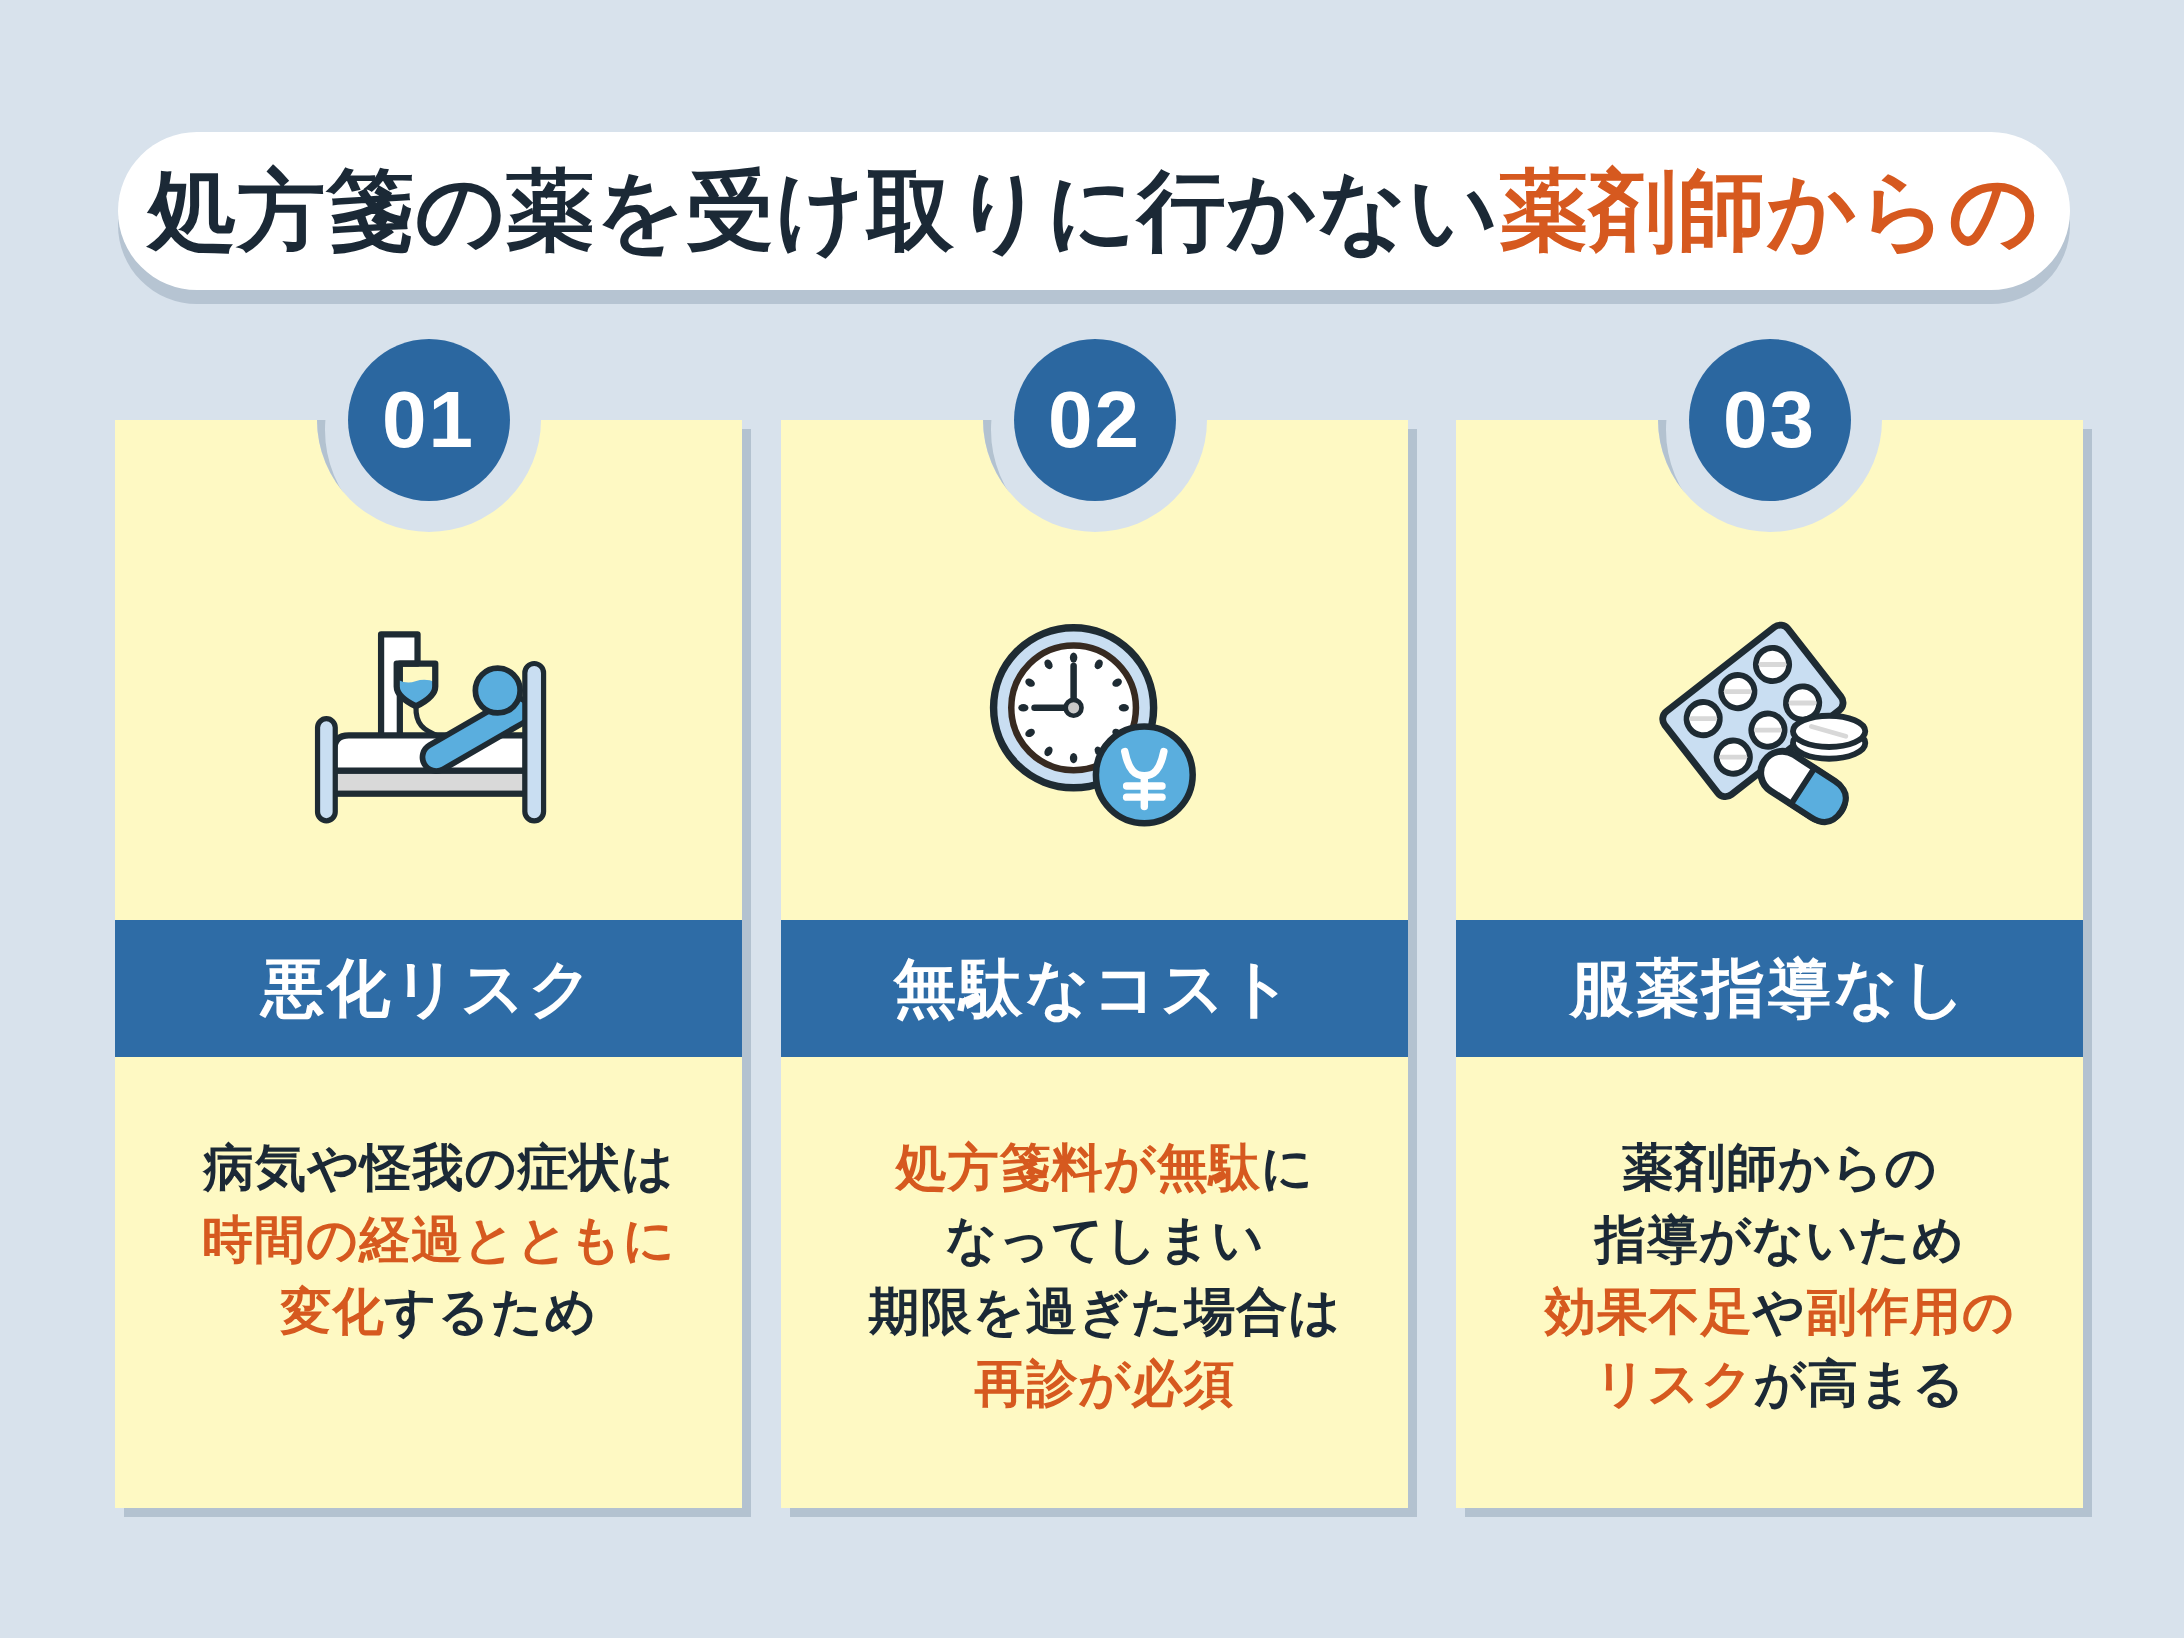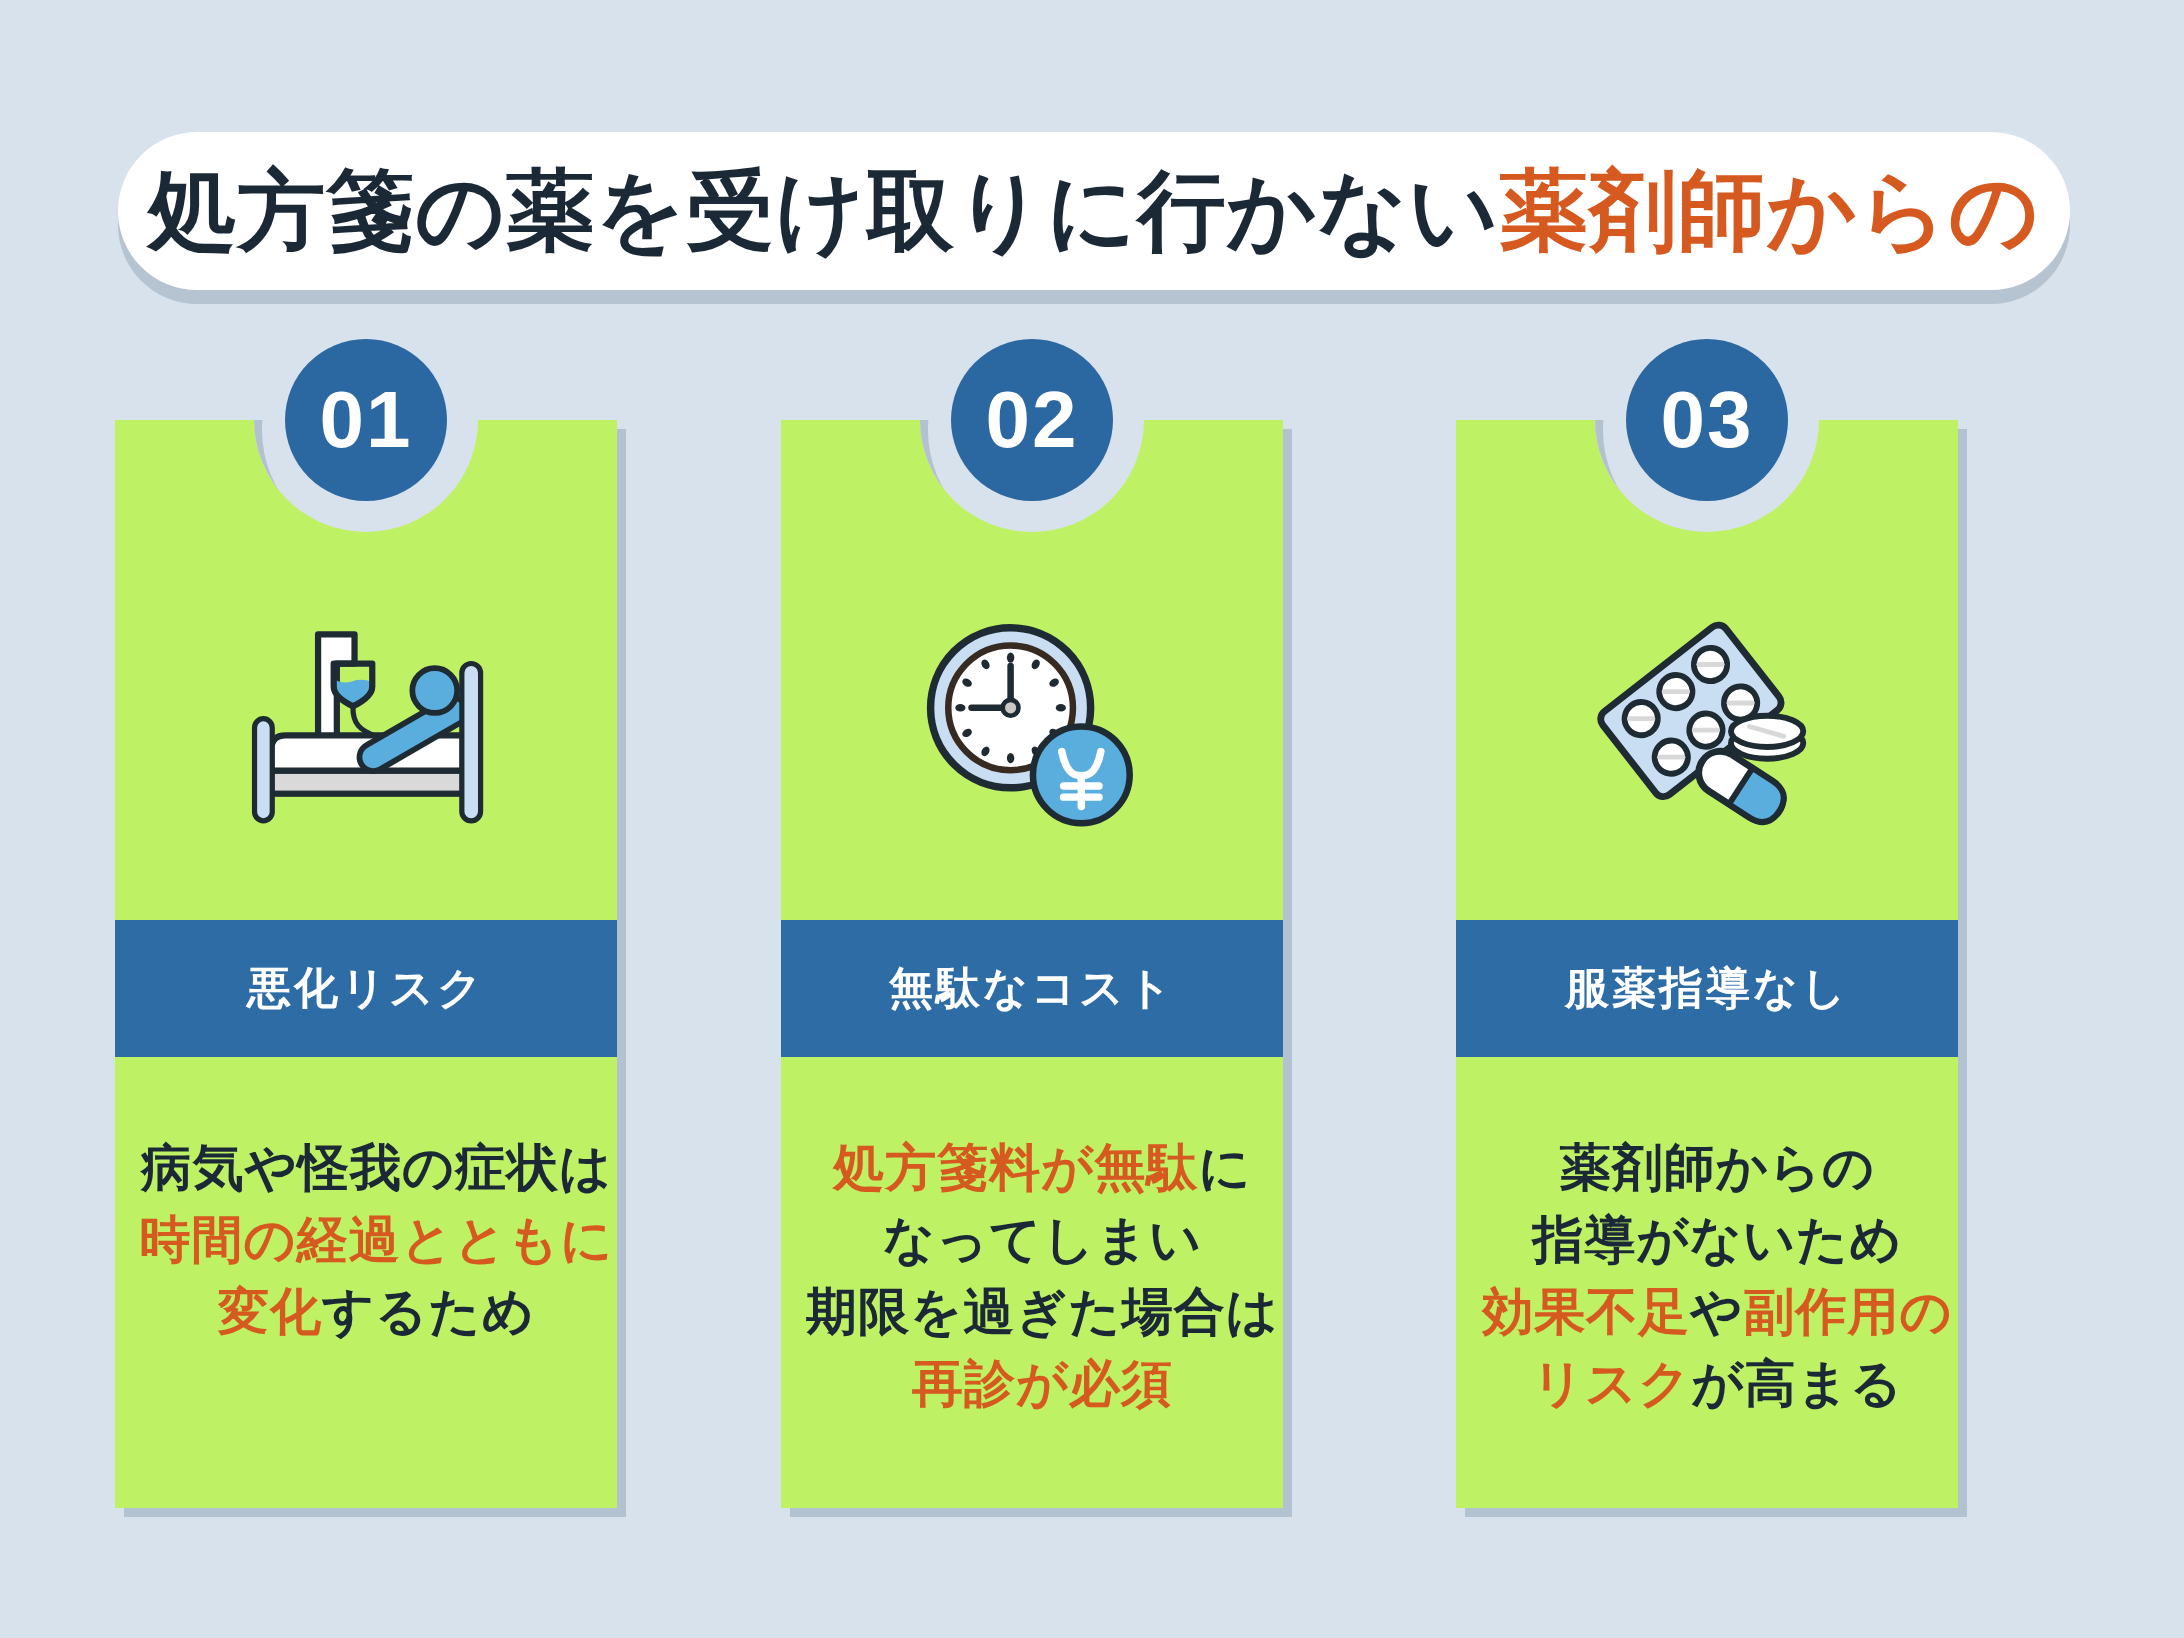--- a/index.html
+++ b/index.html
@@ -19,22 +19,22 @@
     display:flex;align-items:center;justify-content:center;
   }
   .header-pill h1{
     margin:0;font-size:88px;font-weight:bold;letter-spacing:1px;
     color:#1b2936;white-space:nowrap;
   }
   .title-accent{color:#d6591f;}
 
   
   .card{
-    position:absolute;top:420px;width:502px;height:1088px;
-    background:#bef264;
+    position:absolute;top:420px;width:627px;height:1088px;
+    background:#fef9c3;
     box-shadow:9px 9px 0 #b3c2d0;
   }
   .card-1{left:115px;}
   .card-2{left:781px;}
   .card-3{left:1445px;margin-left:11px;}
 
   
   .notch-clip{
     position:absolute;top:0;left:50%;transform:translateX(-50%);
     width:240px;height:118px;overflow:hidden;pointer-events:none;
@@ -59,21 +59,21 @@
     position:absolute;top:188px;left:0;right:0;height:235px;
     display:flex;align-items:center;justify-content:center;
   }
 
   .banner{
     position:absolute;top:500px;left:0;right:0;height:137px;
     background:#2e6ca6;
     display:flex;align-items:center;justify-content:center;
   }
   .banner h2{
-    margin:0;color:#ffffff;font-size:44px;font-weight:bold;
+    margin:0;color:#ffffff;font-size:63px;font-weight:bold;
     letter-spacing:3px;white-space:nowrap;text-align:right;
   }
 
   .card-body{
     position:absolute;top:712px;left:0;right:0;
     text-align:center;font-weight:bold;
     font-size:51px;line-height:72px;letter-spacing:1px;padding-left:21px;
   }
   .body-line{white-space:nowrap;}
   .seg-dark{color:#1b2936;}

